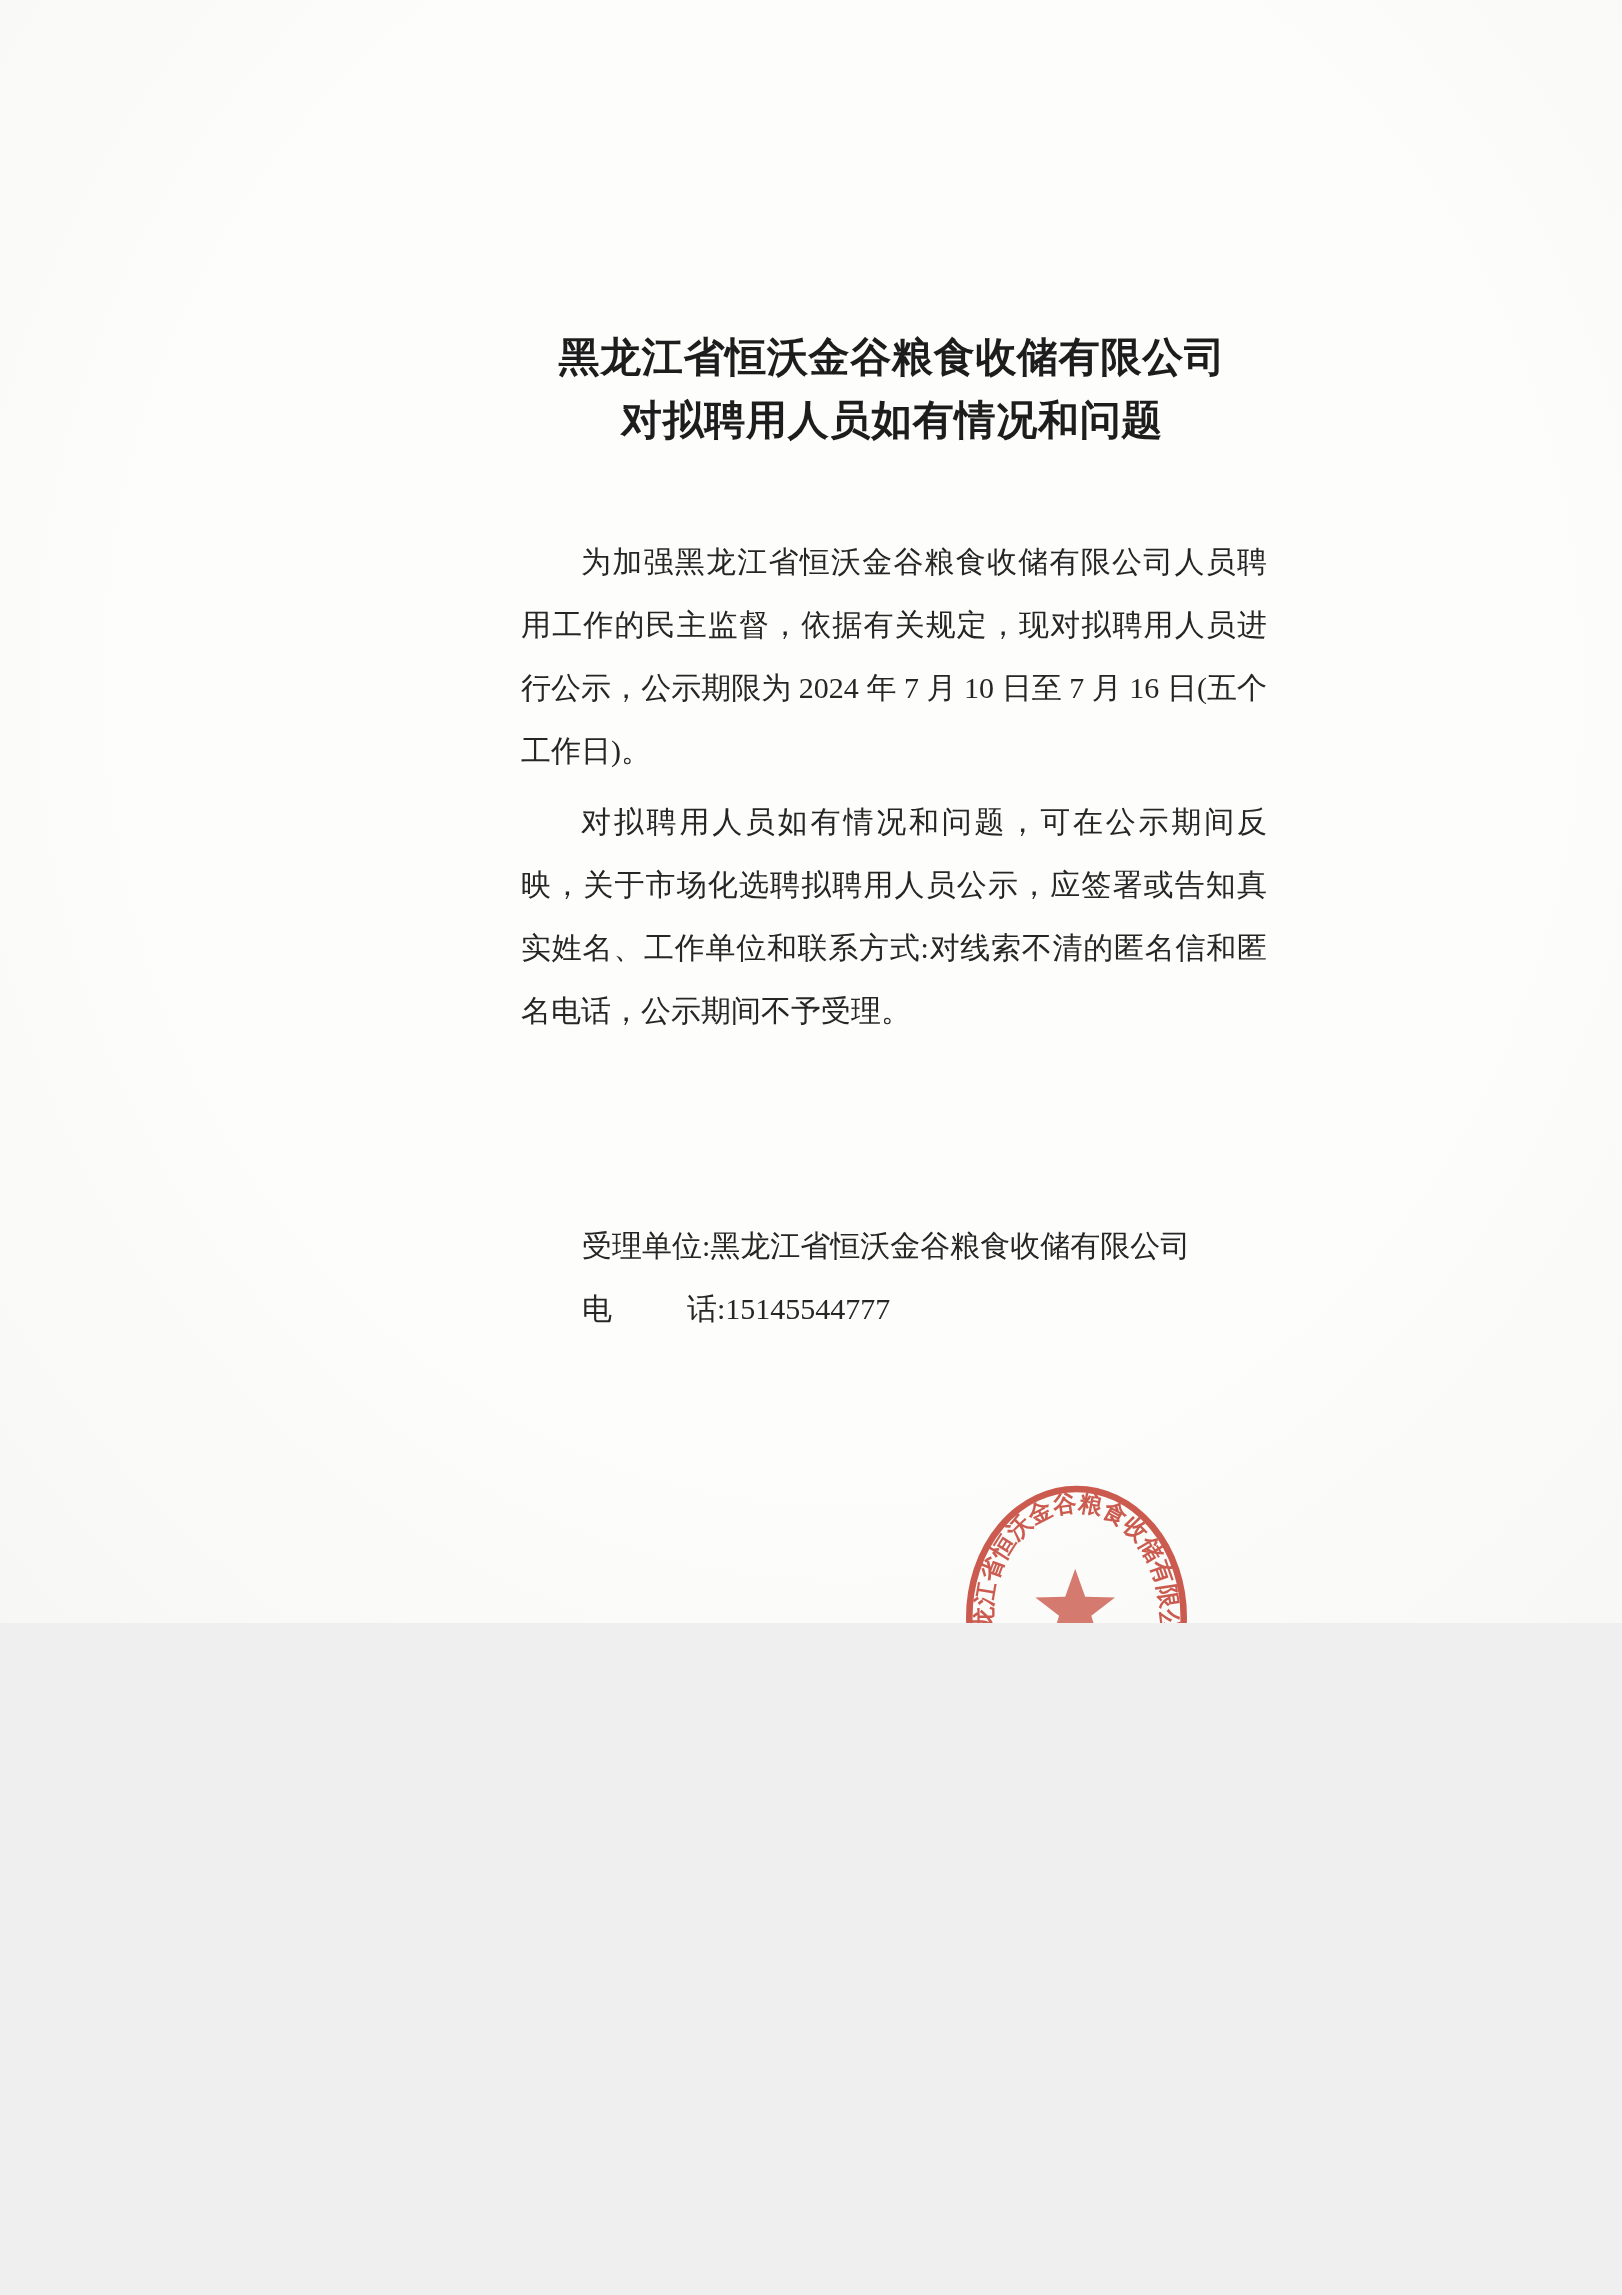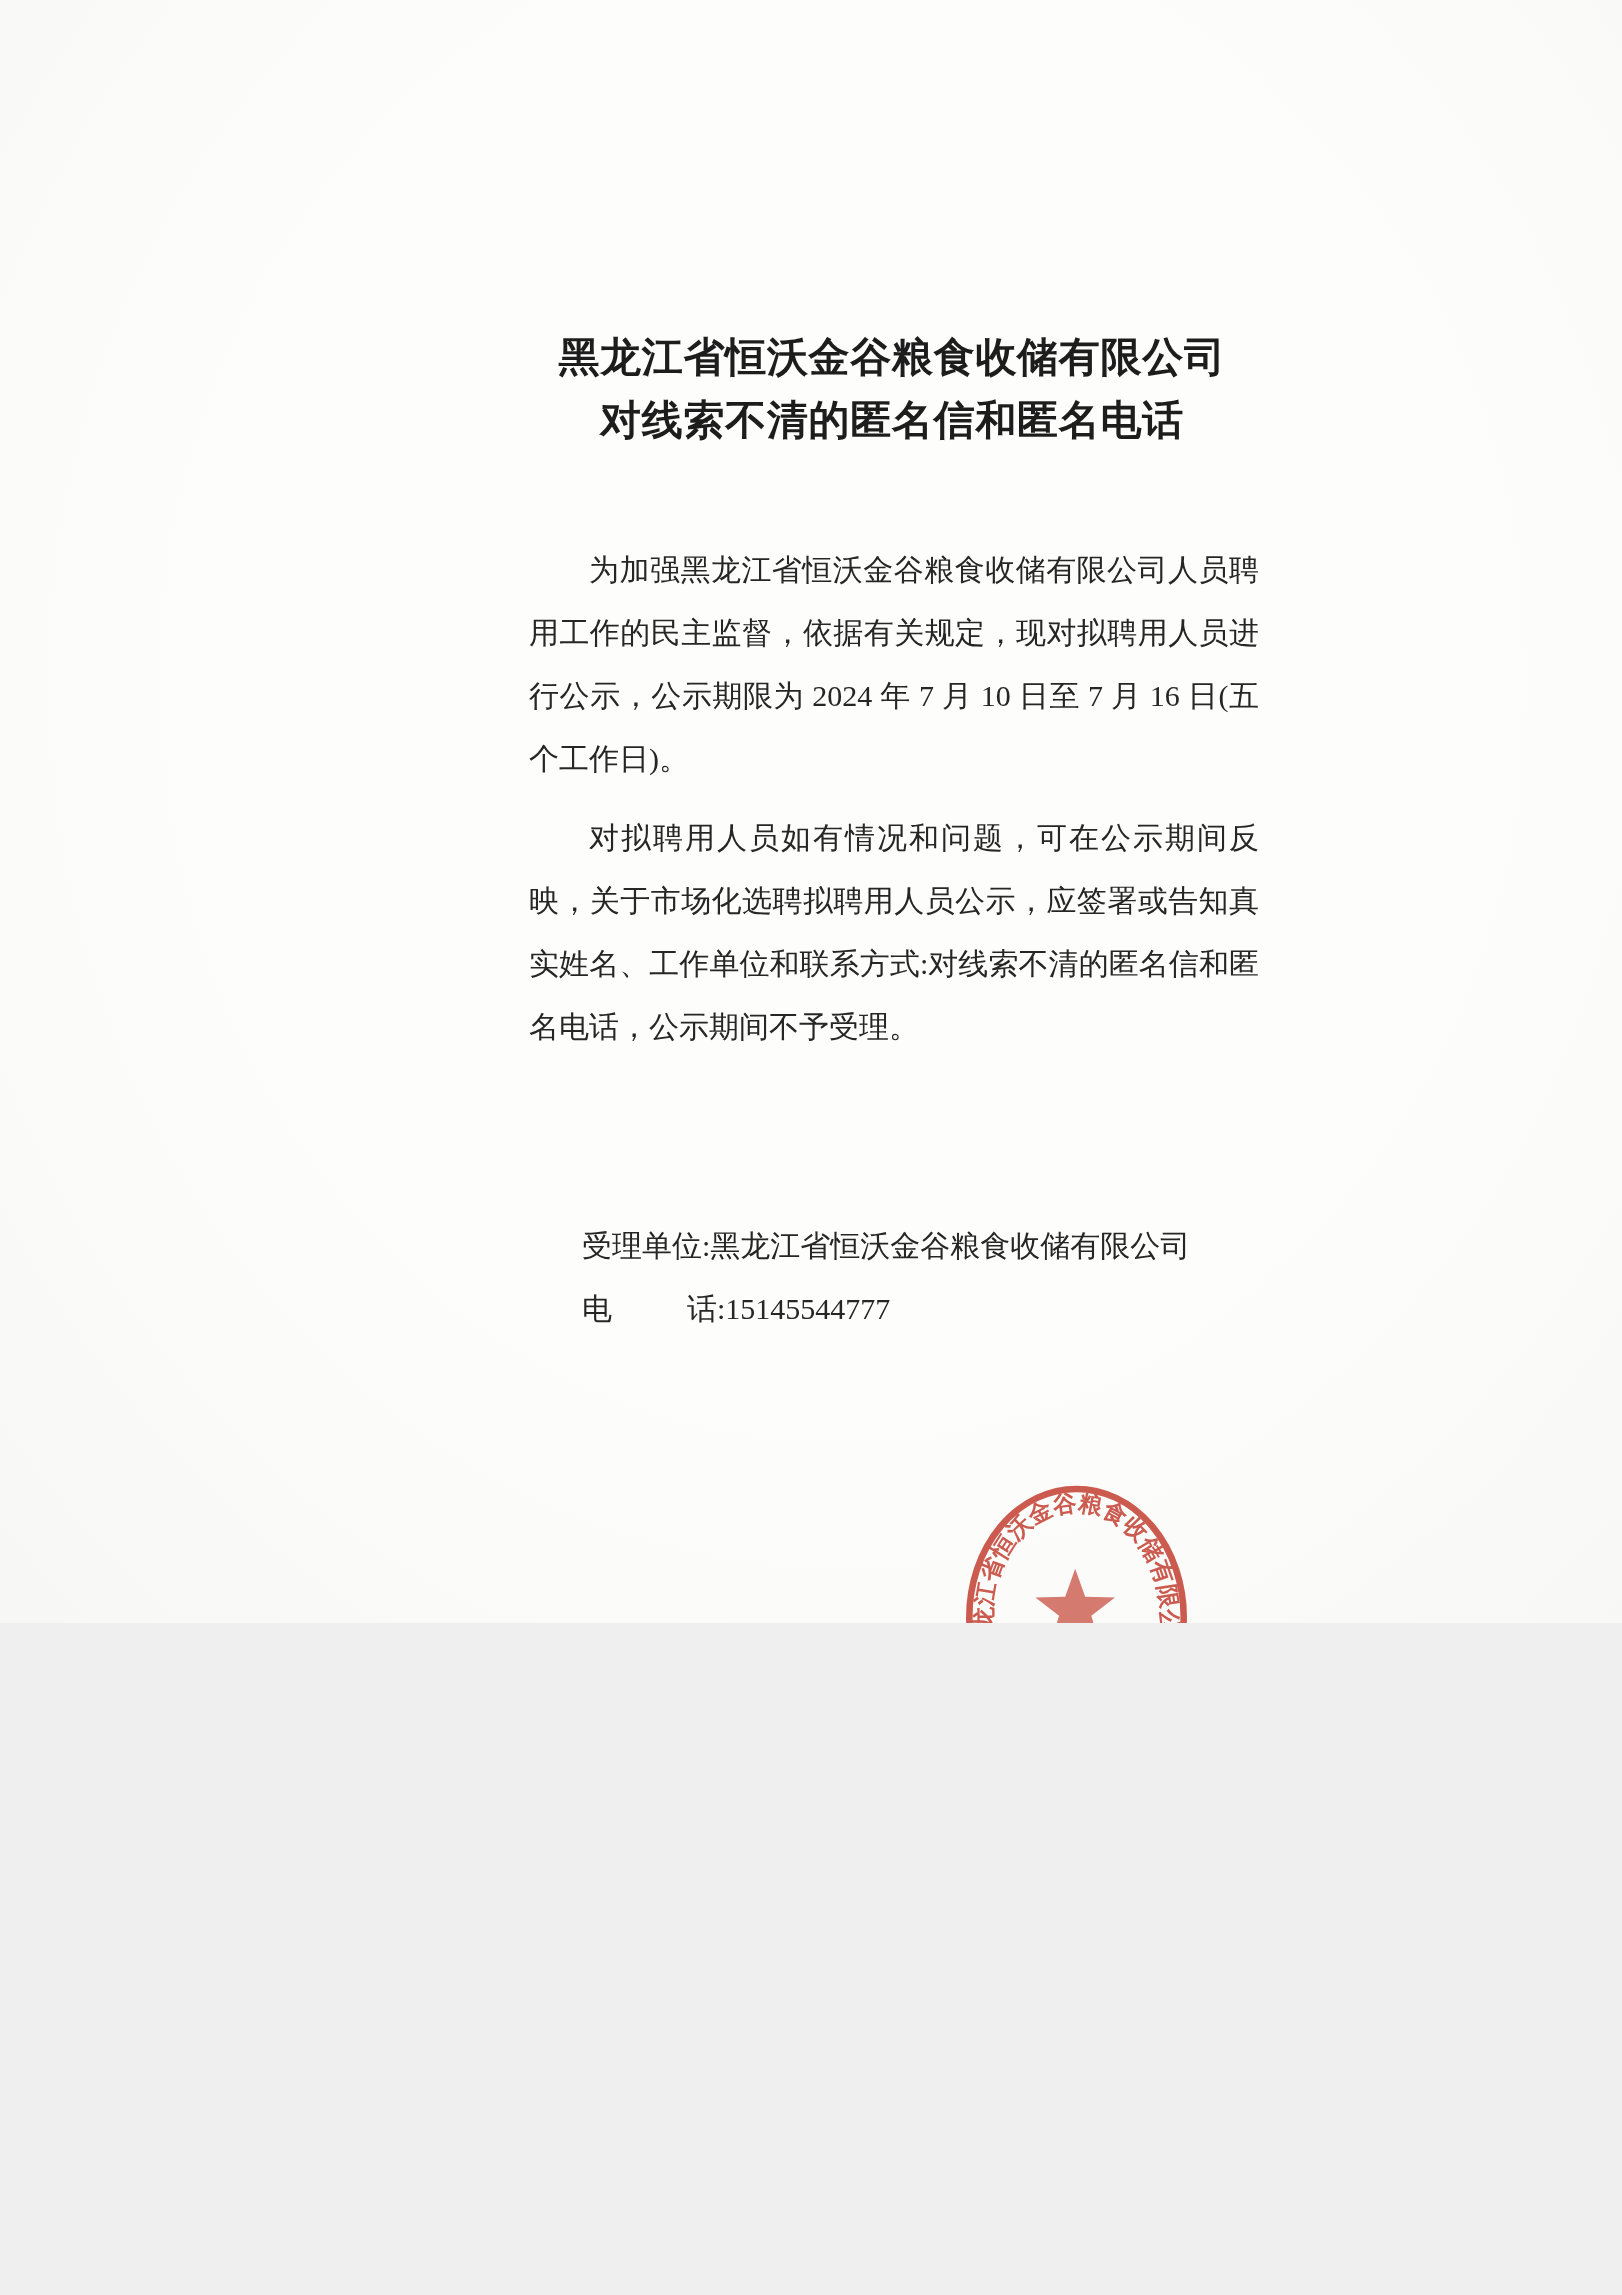--- a/index.html
+++ b/index.html
@@ -30,21 +30,21 @@
   }
   .body-text{
     position:absolute;
     left:513px;top:522px;width:762px;
     font-size:30px;
     line-height:63px;
     color:#262626;
     text-align:justify;
   }
   .body-text p{
-    margin:16px;
+    margin:8px;
     text-indent:60px;
   }
   .contact{
     position:absolute;
     left:574px;top:1214px;
     font-size:30px;
     line-height:63px;
     color:#262626;
     white-space:nowrap;
     margin-left:8px;
@@ -83,21 +83,21 @@
     font-weight:bold;
   }
 </style>
 </head>
 <body>
 
 <div class="page">
 
   <div class="title-block">
     <div class="title-line">黑龙江省恒沃金谷粮食收储有限公司</div>
-    <div class="title-line">对线索不清的匿名信和匿名电话</div>
+    <div class="title-line">对拟聘用人员如有情况和问题</div>
   </div>
 
   <div class="body-text">
     <p>为加强黑龙江省恒沃金谷粮食收储有限公司人员聘用工作的民主监督，依据有关规定，现对拟聘用人员进行公示，公示期限为 2024 年 7 月 10 日至 7 月 16 日(五个工作日)。</p>
     <p>对拟聘用人员如有情况和问题，可在公示期间反映，关于市场化选聘拟聘用人员公示，应签署或告知真实姓名、工作单位和联系方式:对线索不清的匿名信和匿名电话，公示期间不予受理。</p>
   </div>
 
   <div class="contact">
     <div>受理单位:黑龙江省恒沃金谷粮食收储有限公司</div>
     <div><span>电</span><span class="phone-gap"></span><span>话:15145544777</span></div>

